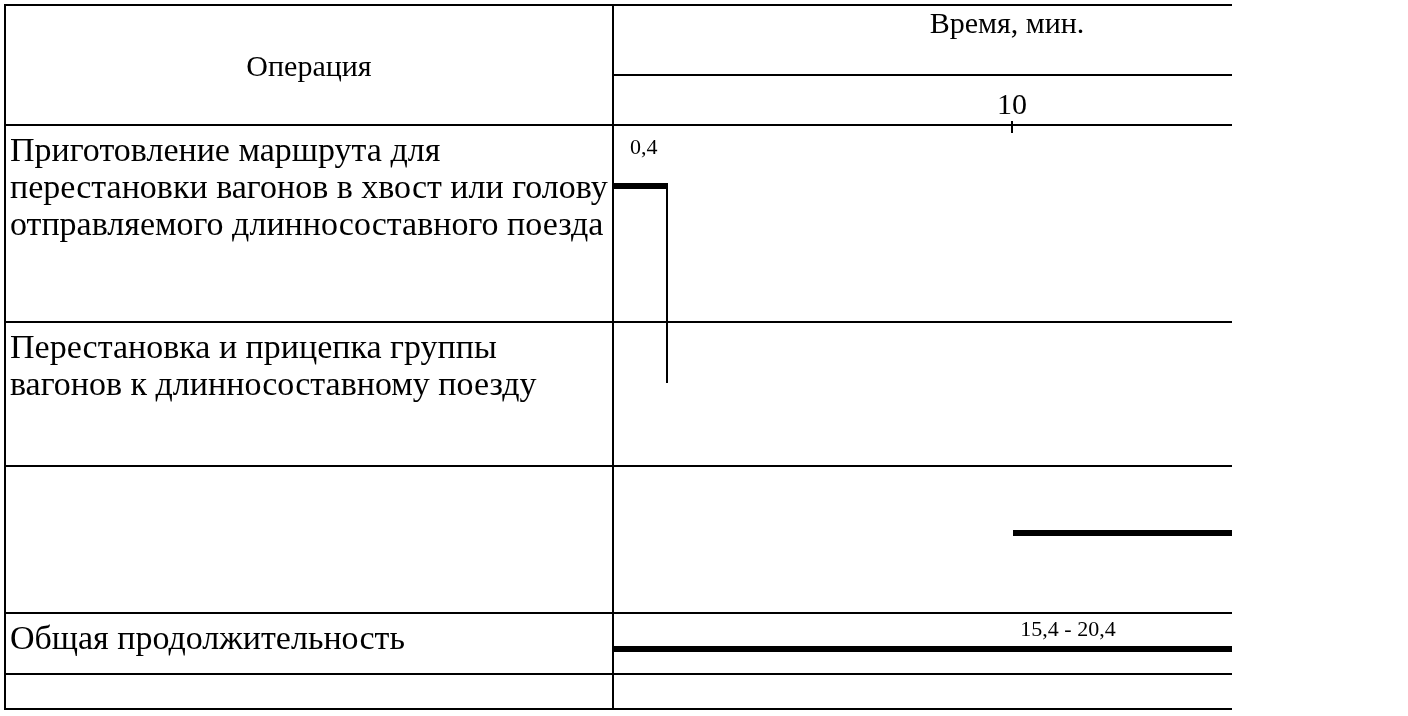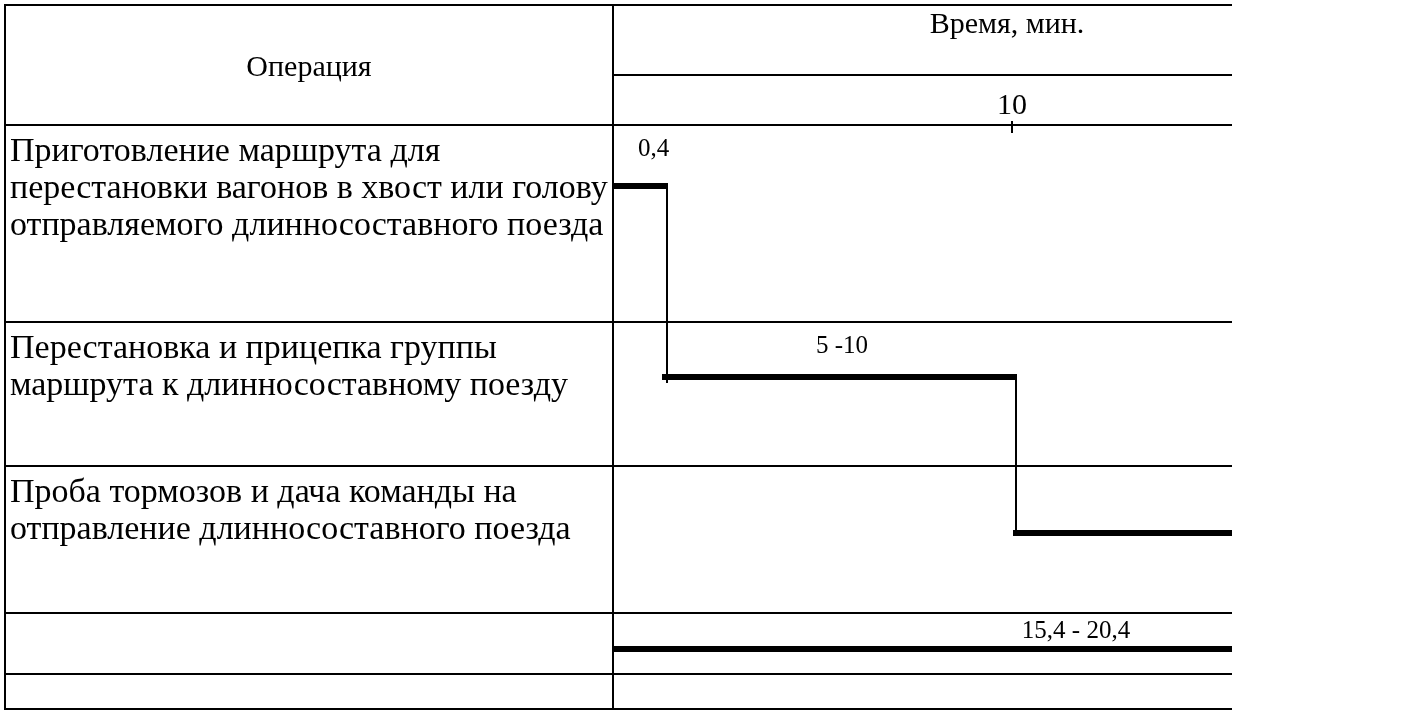--- a/index.html
+++ b/index.html
@@ -114,24 +114,23 @@
     height: 6px;
     background: #000000;
   }
   .riser {
     position: absolute;
     width: 2px;
     background: #000000;
   }
   .bar-label {
     position: absolute;
-    font-size: 25px;
+    font-size: 22px;
     white-space: nowrap;
     transform: translateX(-50%);
-    margin-left: 8px;
   }
   .bar-label.left {
     transform: none;
   }
 </style>
 </head>
 <body>
 
 <div id="page">
 
@@ -166,37 +165,32 @@
     <span>Приготовление маршрута для перестановки вагонов в хвост или голову отправляемого длинносоставного поезда</span>
   </div>
 
   <div class="gantt" style="top:126px; height:195px;">
     <span class="bar-label left" style="left:18px; top:8px;">0,4</span>
     <span class="bar" style="left:0px; top:57px; width:56px;"></span>
     <span class="riser" style="left:54px; top:60px; height:197px;"></span>
   </div>
 
   <div class="op-cell" style="top:328px;">
-    <span>Перестановка и прицепка группы маршрута к длинносоставному поезду</span>
+    <span>Перестановка и прицепка группы вагонов к длинносоставному поезду</span>
   </div>
 
-  <div class="gantt" style="top:323px; height:142px;">
-    <span class="bar-label" style="left:222px; top:8px;">5 -10</span>
-    <span class="bar" style="left:50px; top:51px; width:355px;"></span>
-    <span class="riser" style="left:403px; top:54px; height:156px;"></span>
-  </div>
 
-  <div class="op-cell" style="top:472px;">
-    <span>Проба тормозов и дача команды на отправление длинносоставного поезда</span>
-  </div>
 
   <div class="gantt" style="top:467px; height:145px;">
     <span class="bar-label" style="left:636px; top:10px;">10</span>
     <span class="bar" style="left:401px; top:63px; width:387px;"></span>
   </div>
 
+  <div class="op-cell" style="top:619px;">
+    <span>Общая продолжительность</span>
+  </div>
 
   <div class="gantt" style="top:614px; height:59px;padding-left:42px;">
     <span class="bar-label" style="left:456px; top:2px;">15,4  -  20,4</span>
     <span class="bar" style="left:0px; top:32px; width:788px;"></span>
   </div>
 
 </div>
 
 </body></html>

